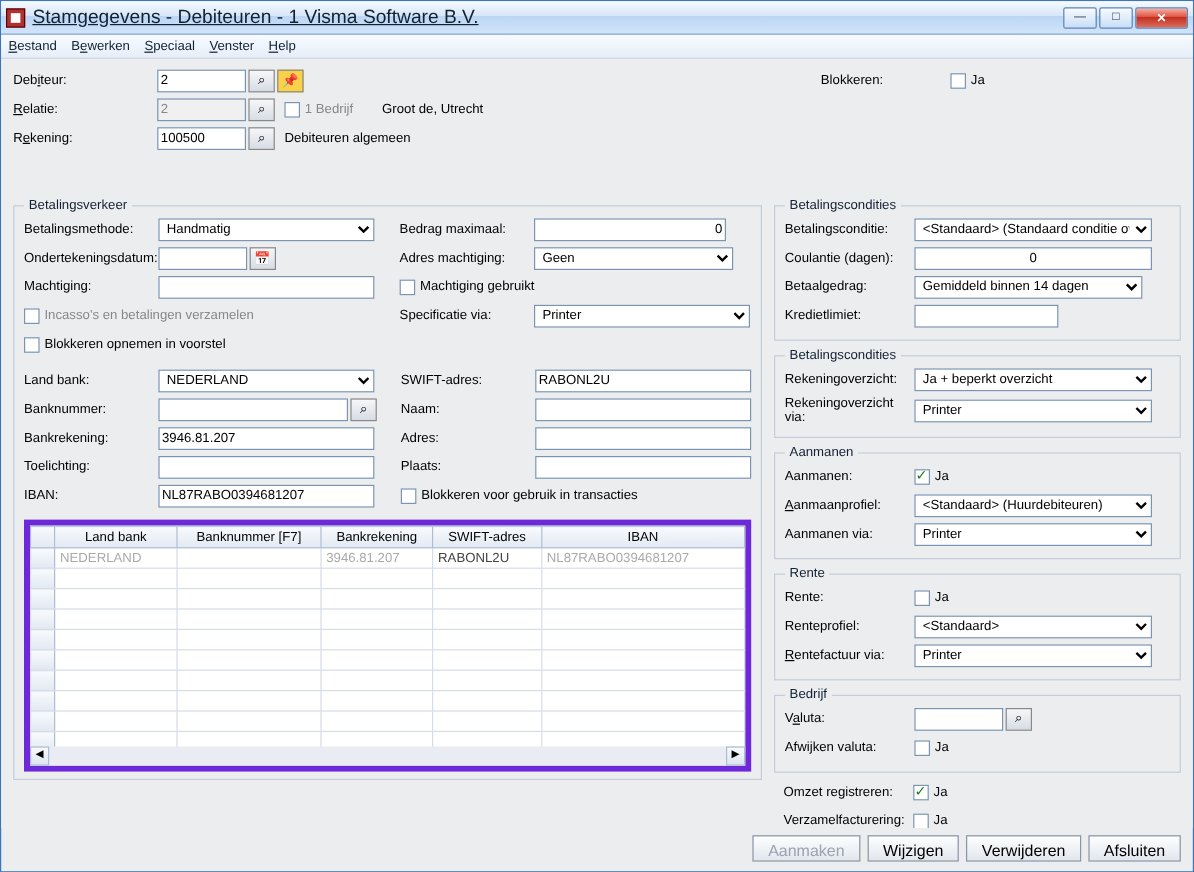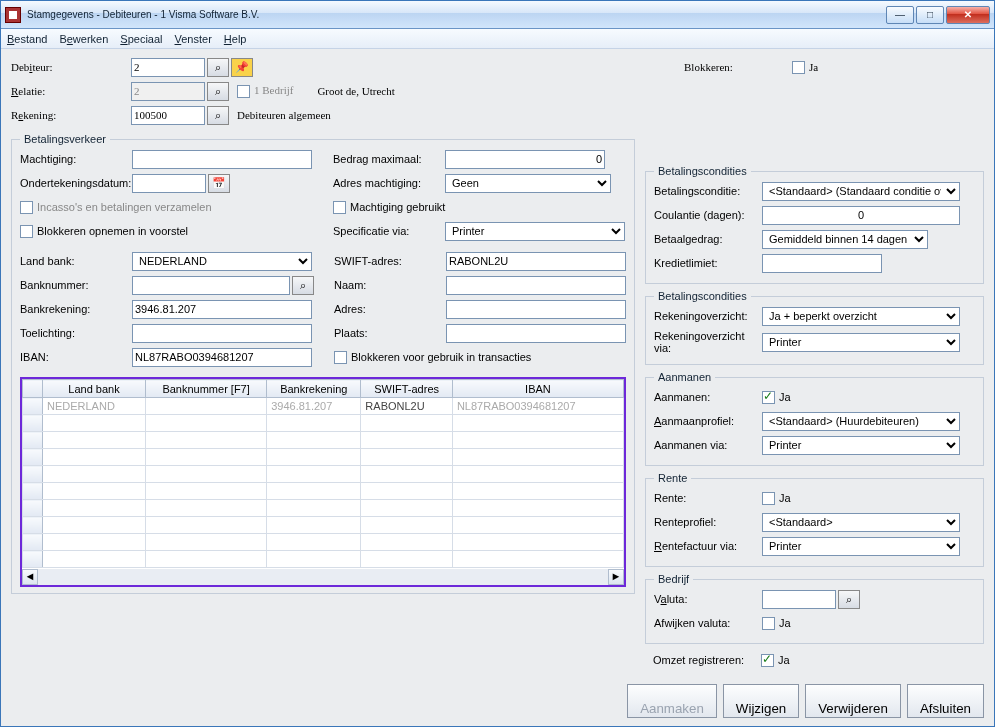--- a/index.html
+++ b/index.html
@@ -1,21 +1,21 @@
 <!DOCTYPE html>
 <html><head>
 <meta charset="utf-8">
 <style>
   * { box-sizing: border-box; }
   html, body { margin:0; padding:0; font-family: "Segoe UI", Tahoma, sans-serif; font-size:11px; color:#000; background:#fff; }
   .window { width:995px; height:727px; border:1px solid #3a76b9; display:flex; flex-direction:column; background:#ebedef; }
   .titlebar { height:28px; background:linear-gradient(#f5faff,#d7e6f8 45%,#bcd5f2 46%,#d1e5fb); display:flex; align-items:center; padding:0 4px; border-bottom:1px solid #6a94c6; }
   .titlebar .app-icon { width:16px; height:16px; background:#a33; border:1px solid #600; margin-right:6px; position:relative; }
   .titlebar .app-icon::after { content:""; position:absolute; inset:3px; background:#fff; }
-  .titlebar .title { flex:1; color:#123; font-size:10px; }
+  .titlebar .title { flex:1; color:#123; font-size:16px;text-decoration:underline; }
   .win-btns { display:flex; gap:2px; }
   .win-btn { width:28px; height:18px; border:1px solid #5e86b5; border-radius:2px; background:linear-gradient(#f8fbfe,#c7def7); display:flex; align-items:center; justify-content:center; font-size:10px; color:#234; }
   .win-btn.close { width:44px; background:linear-gradient(#f6b1a9,#e1503e 45%,#c12f1f 46%,#de6e5e); color:#fff; font-weight:bold; }
   .menubar { height:20px; background:linear-gradient(#f7fbff,#e6eef8); border-bottom:1px solid #c5d3e6; display:flex; align-items:center; padding:0 6px; gap:12px; }
   .menubar span { color:#123; }
   .menubar span u { text-decoration:underline; }
   .body { flex:1; padding:8px 10px 4px 10px; background:#ebedef; overflow:hidden; }
   .row { display:flex; align-items:center; margin-bottom:4px; min-height:20px; }
   .lbl { width:120px; }
   .lbl.sm { width:112px; }
@@ -24,32 +24,32 @@
     height:19px; border:1px solid #7a94b2; background:#fff; font:inherit; padding:0 2px;
   }
   input[disabled].fld, select[disabled].fld, input.dis { color:#888; background:#f0f0f0;}
   .icon-btn { width:22px; height:19px; border:1px solid #888; background:linear-gradient(#f6f7f8,#d7dce4); display:inline-flex; align-items:center; justify-content:center; margin-left:2px; }
   .icon-btn.y { background:#f9d24a; }
   .chk { width:13px; height:13px; border:1px solid #7a94b2; background:#fff; display:inline-block; margin-right:4px; vertical-align:middle; position:relative;}
   .chk.checked::after{ content:"✓"; position:absolute; top:-3px; left:0px; font-size:12px; color:#1a7d1a;}
   fieldset { border:1px solid #c4cdd9; margin:0 0 6px 0; padding:4px 8px 6px 8px; }
   fieldset > legend { padding:0 4px; color:#123;}
   .columns { display:flex; gap:10px; }
-  .col-left { flex:1.05; }
+  .col-left { flex:1.05;margin-top:32px; }
   .col-right { width:340px;margin-top:32px; }
-  .grid { border:2px solid #6d28d9; background:#fff; height:210px; position:relative; }
+  .grid { border:5px solid #6d28d9; background:#fff; height:210px; position:relative; }
   .grid table { border-collapse:collapse; width:100%; font:inherit; }
   .grid th { background:linear-gradient(#f8fafd,#e2e9f3); border:1px solid #b0bdce; font-weight:normal; height:18px; }
   .grid td { border:1px solid #d6dde7; height:17px; padding:0 4px; color:#444;}
   .grid td.faded { color:#aaa; }
   .grid .rowhdr { width:20px; background:linear-gradient(#f8fafd,#e2e9f3); border-right:1px solid #b0bdce;}
   .scroll-area { position:absolute; bottom:0; left:0; right:0; height:16px; background:#e9edf3; display:flex; align-items:center;}
   .scroll-area .arr { width:16px; height:16px; border:1px solid #b0bdce; background:linear-gradient(#f8fafd,#dde5f0); text-align:center; line-height:12px;}
   .footer-btns { display:flex; justify-content:flex-end; gap:6px; padding:6px 10px 8px 0; }
-  .btn { height:22px; padding:16px 12px; border:1px solid #8a95a5; background:linear-gradient(#fdfefe,#e2e7ee); }
+  .btn { height:22px; padding:4px 12px; border:1px solid #8a95a5; background:linear-gradient(#fdfefe,#e2e7ee); }
   .btn[disabled] { color:#9aa3b0; }
   u.ul { text-decoration:underline; }
   .two-col-row { display:flex; gap:20px; }
   .two-col-row > div { flex:1; }
 </style>
 </head>
 <body>
 
 <div class="window">
 
@@ -66,21 +66,21 @@
   <div class="menubar">
     <span><u>B</u>estand</span>
     <span>B<u>e</u>werken</span>
     <span><u>S</u>peciaal</span>
     <span><u>V</u>enster</span>
     <span><u>H</u>elp</span>
   </div>
 
   <div class="body">
 
-    <div style="display:flex;font-family:Liberation Serif, serif;">
+    <div style="display:flex;">
       <div style="flex:1;">
         <div class="row">
           <span class="lbl">Deb<u class="ul">i</u>teur:</span>
           <input type="text" class="fld" style="width: 74px;" value="2">
           <span class="icon-btn">⌕</span>
           <span class="icon-btn y">📌</span>
         </div>
         <div class="row">
           <span class="lbl"><u class="ul">R</u>elatie:</span>
           <input type="text" class="fld dis" style="width: 74px;" disabled="" value="2">
@@ -106,27 +106,31 @@
 
     <div class="columns" style="margin-top:4px;">
 
       <div class="col-left">
         <fieldset>
           <legend>Betalingsverkeer</legend>
 
           <div class="two-col-row">
             <div>
               <div class="row">
-                  <span class="lbl sm">Machtiging:</span>
-                <input type="text" class="fld" style="width: 180px;" value="">
+                  <span class="lbl sm">Betalingsmethode:</span>
+                <select class="fld" style="width:180px"><option>Handmatig</option></select>
                 </div>
               <div class="row">
                   <span class="lbl sm">Ondertekeningsdatum:</span>
                 <input type="text" class="fld" style="width: 74px;" value="">
                 <span class="icon-btn">📅</span>
+                </div>
+              <div class="row">
+                  <span class="lbl sm">Machtiging:</span>
+                <input type="text" class="fld" style="width: 180px;" value="">
                 </div>
               <div class="row" style="color:#888;">
                   <span class="chk"></span>
                   <span>Incasso's en betalingen verzamelen</span>
                 </div>
               <div class="row">
                   <span class="chk"></span>
                   <span>Blokkeren opnemen in voorstel</span>
                 </div>
             </div>
@@ -306,21 +310,21 @@
           <div class="row">
               <span class="lbl2">Betalingsconditie:</span>
             <select class="fld" style="width:198px"><option>&lt;Standaard&gt; (Standaard conditie ove</option></select>
             </div>
           <div class="row">
               <span class="lbl2">Coulantie (dagen):</span>
             <input type="text" class="fld" style="width: 198px; text-align: center;" value="0">
             </div>
           <div class="row">
               <span class="lbl2">Betaalgedrag:</span>
-            <select class="fld" style="width:166px"><option>Gemiddeld binnen 14 dagen</option></select>
+            <select class="fld" style="width:190px"><option>Gemiddeld binnen 14 dagen</option></select>
             </div>
           <div class="row">
               <span class="lbl2">Kredietlimiet:</span>
             <input type="text" class="fld" style="width: 120px;" value="">
             </div>
         </fieldset>
 
         <fieldset>
           <legend>Betalingscondities</legend>
           <div class="row">

